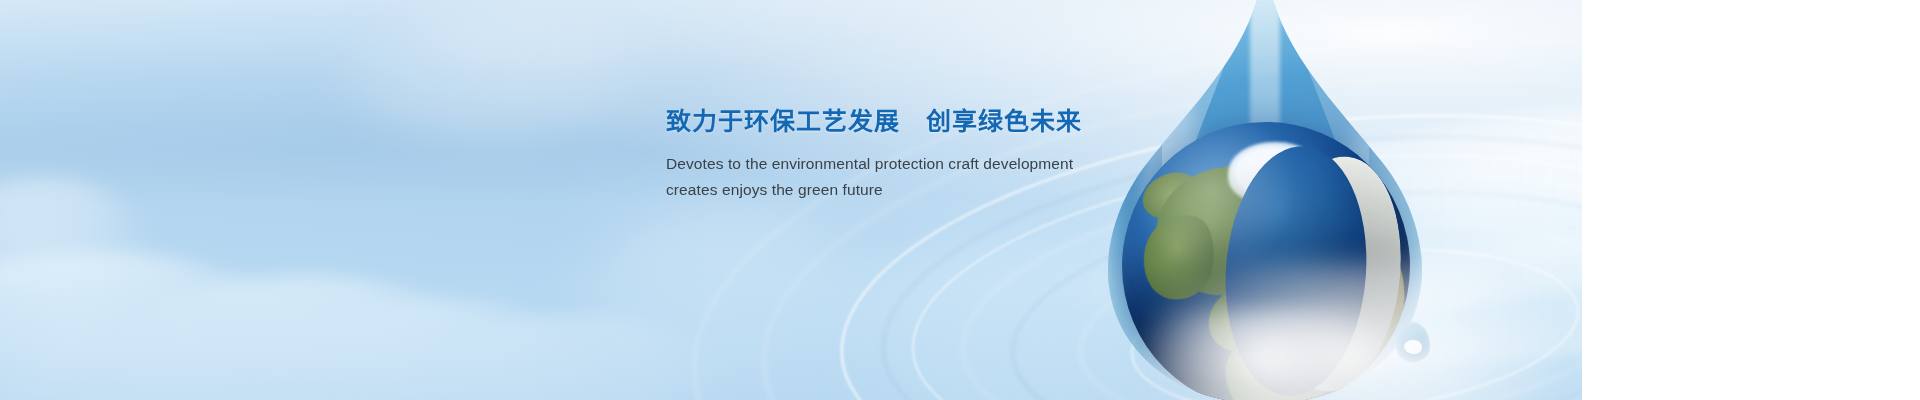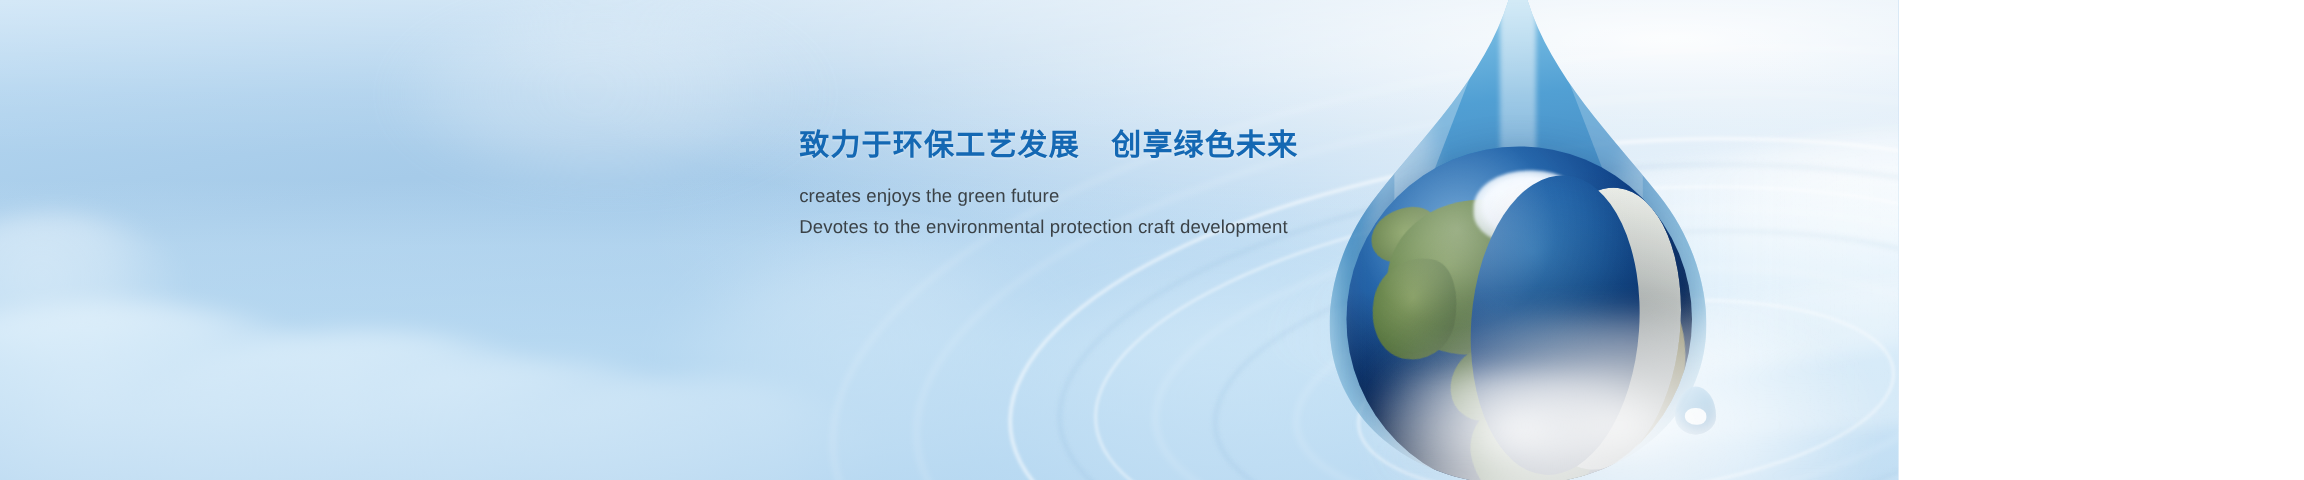--- a/index.html
+++ b/index.html
@@ -416,22 +416,22 @@
     <div class="ring r4 dark"></div>
     <div class="ring r5 soft"></div>
     <div class="ring r7"></div>
     <div class="ripple-shine"></div>
     <div class="ripple-shine2"></div>
   </div>
 
   <div class="copy">
     <h1 class="headline"><span>致力于环保工艺发展</span><span class="seg2">创享绿色未来</span></h1>
     <p class="subcopy">
+      <span class="line">Devotes to the environmental protection craft development</span>
       <span class="line">creates enjoys the green future</span>
-      <span class="line">Devotes to the environmental protection craft development</span>
     </p>
   </div>
 
   <div class="drop-shadow-water"></div>
 
   <div class="droplet-wrap">
     <div class="droplet">
       <div class="drop-shape">
         <div class="facet facet-l"></div>
         <div class="facet facet-r"></div>

